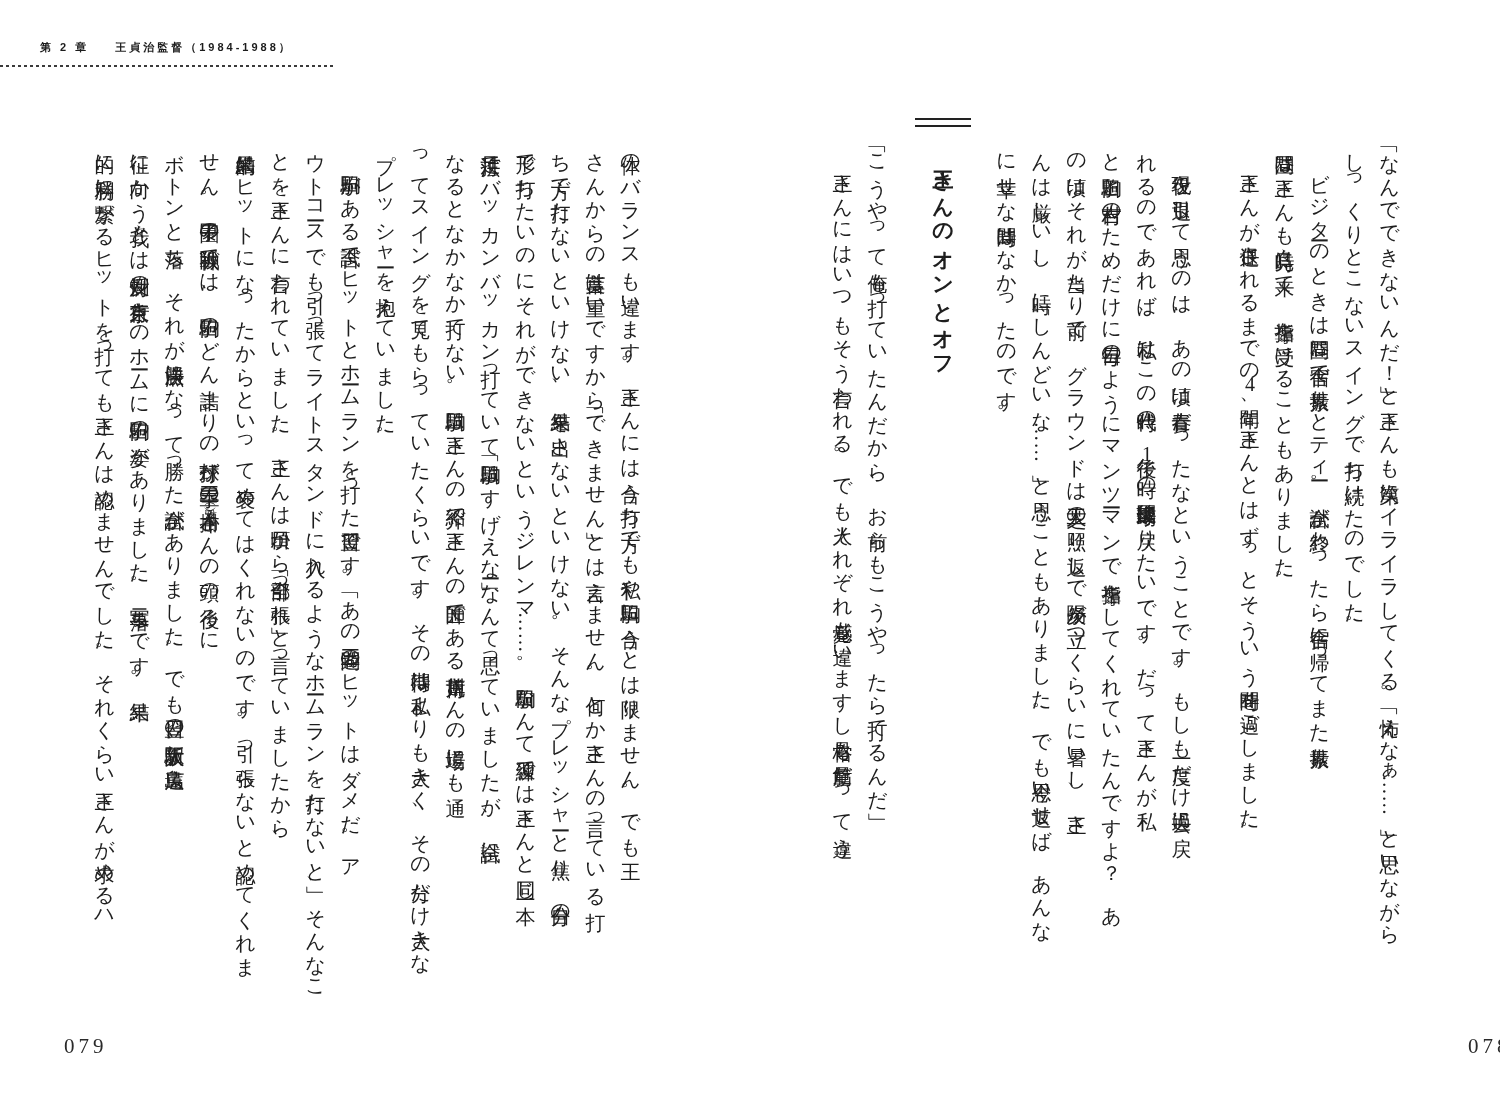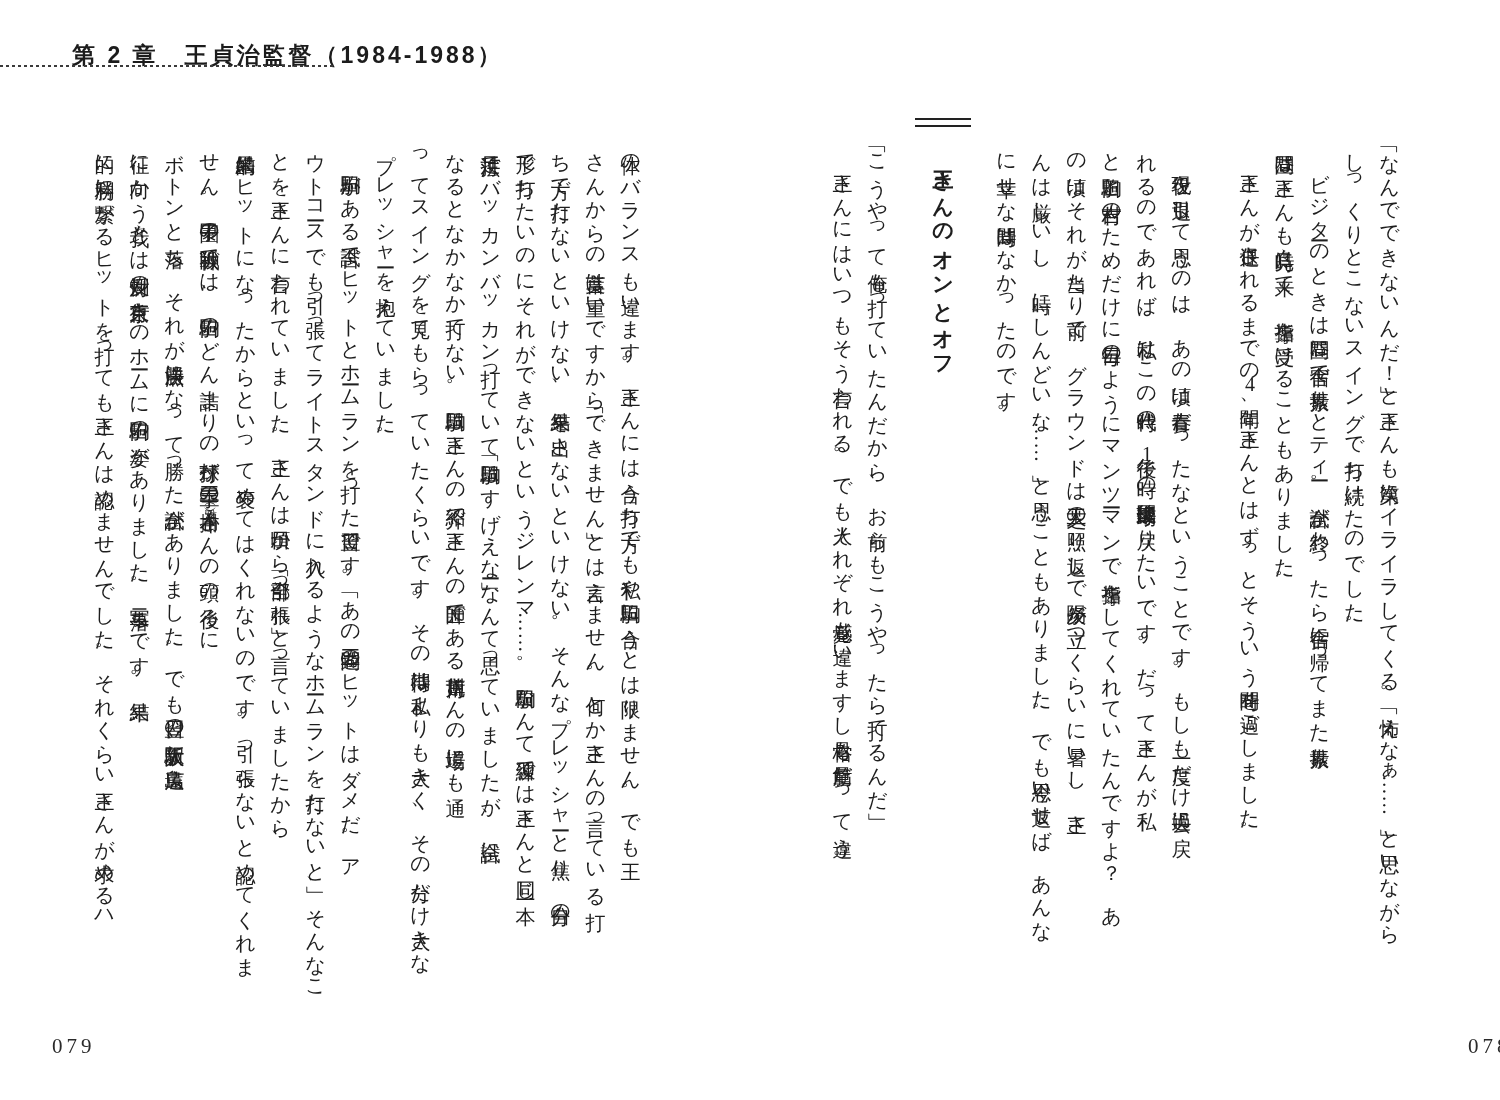--- a/index.html
+++ b/index.html
@@ -9,22 +9,22 @@
     background:#ffffff;
     overflow:hidden;
     font-family:"Liberation Serif","DejaVu Serif",serif;
     color:#1e1e1e;
   }
 
   
   .runhead{
     position:absolute;top:40px;left:40px;
     font-family:"Liberation Sans","DejaVu Sans",sans-serif;
-    font-weight:600;font-size:23px;letter-spacing:3px;
-    color:#1c1c1c;white-space:nowrap;margin-left:32px;
+    font-weight:600;font-size:11px;letter-spacing:3px;
+    color:#1c1c1c;white-space:nowrap;
   }
   .runhead .chapter{margin-right:26px;}
   .header-rule{
     position:absolute;top:65px;left:0;width:336px;height:2px;
     background:repeating-linear-gradient(90deg,#3a3a3a 0 3px,transparent 3px 6px);
   }
 
   
   .vtext{
     position:absolute;top:140px;height:896px;
@@ -57,21 +57,21 @@
   .tcy{text-combine-upright:all;letter-spacing:0;}
   .small-paren{font-size:13px;letter-spacing:0.2px;}
 
   
   .page-number{
     position:absolute;top:1034px;
     font-family:"Liberation Serif","DejaVu Serif",serif;
     font-size:21px;letter-spacing:4px;color:#2a2a2a;
     font-feature-settings:"onum";
   }
-  .page-number.left{left:52px;}
+  .page-number.left{left:64px;}
   .page-number.right{left:1468px;}
 </style>
 </head>
 <body>
 
 <div class="spread">
 
   <div class="runhead">
     <span class="chapter">第 2 章</span><span>王貞治監督（1984-1988）</span>
   </div>

